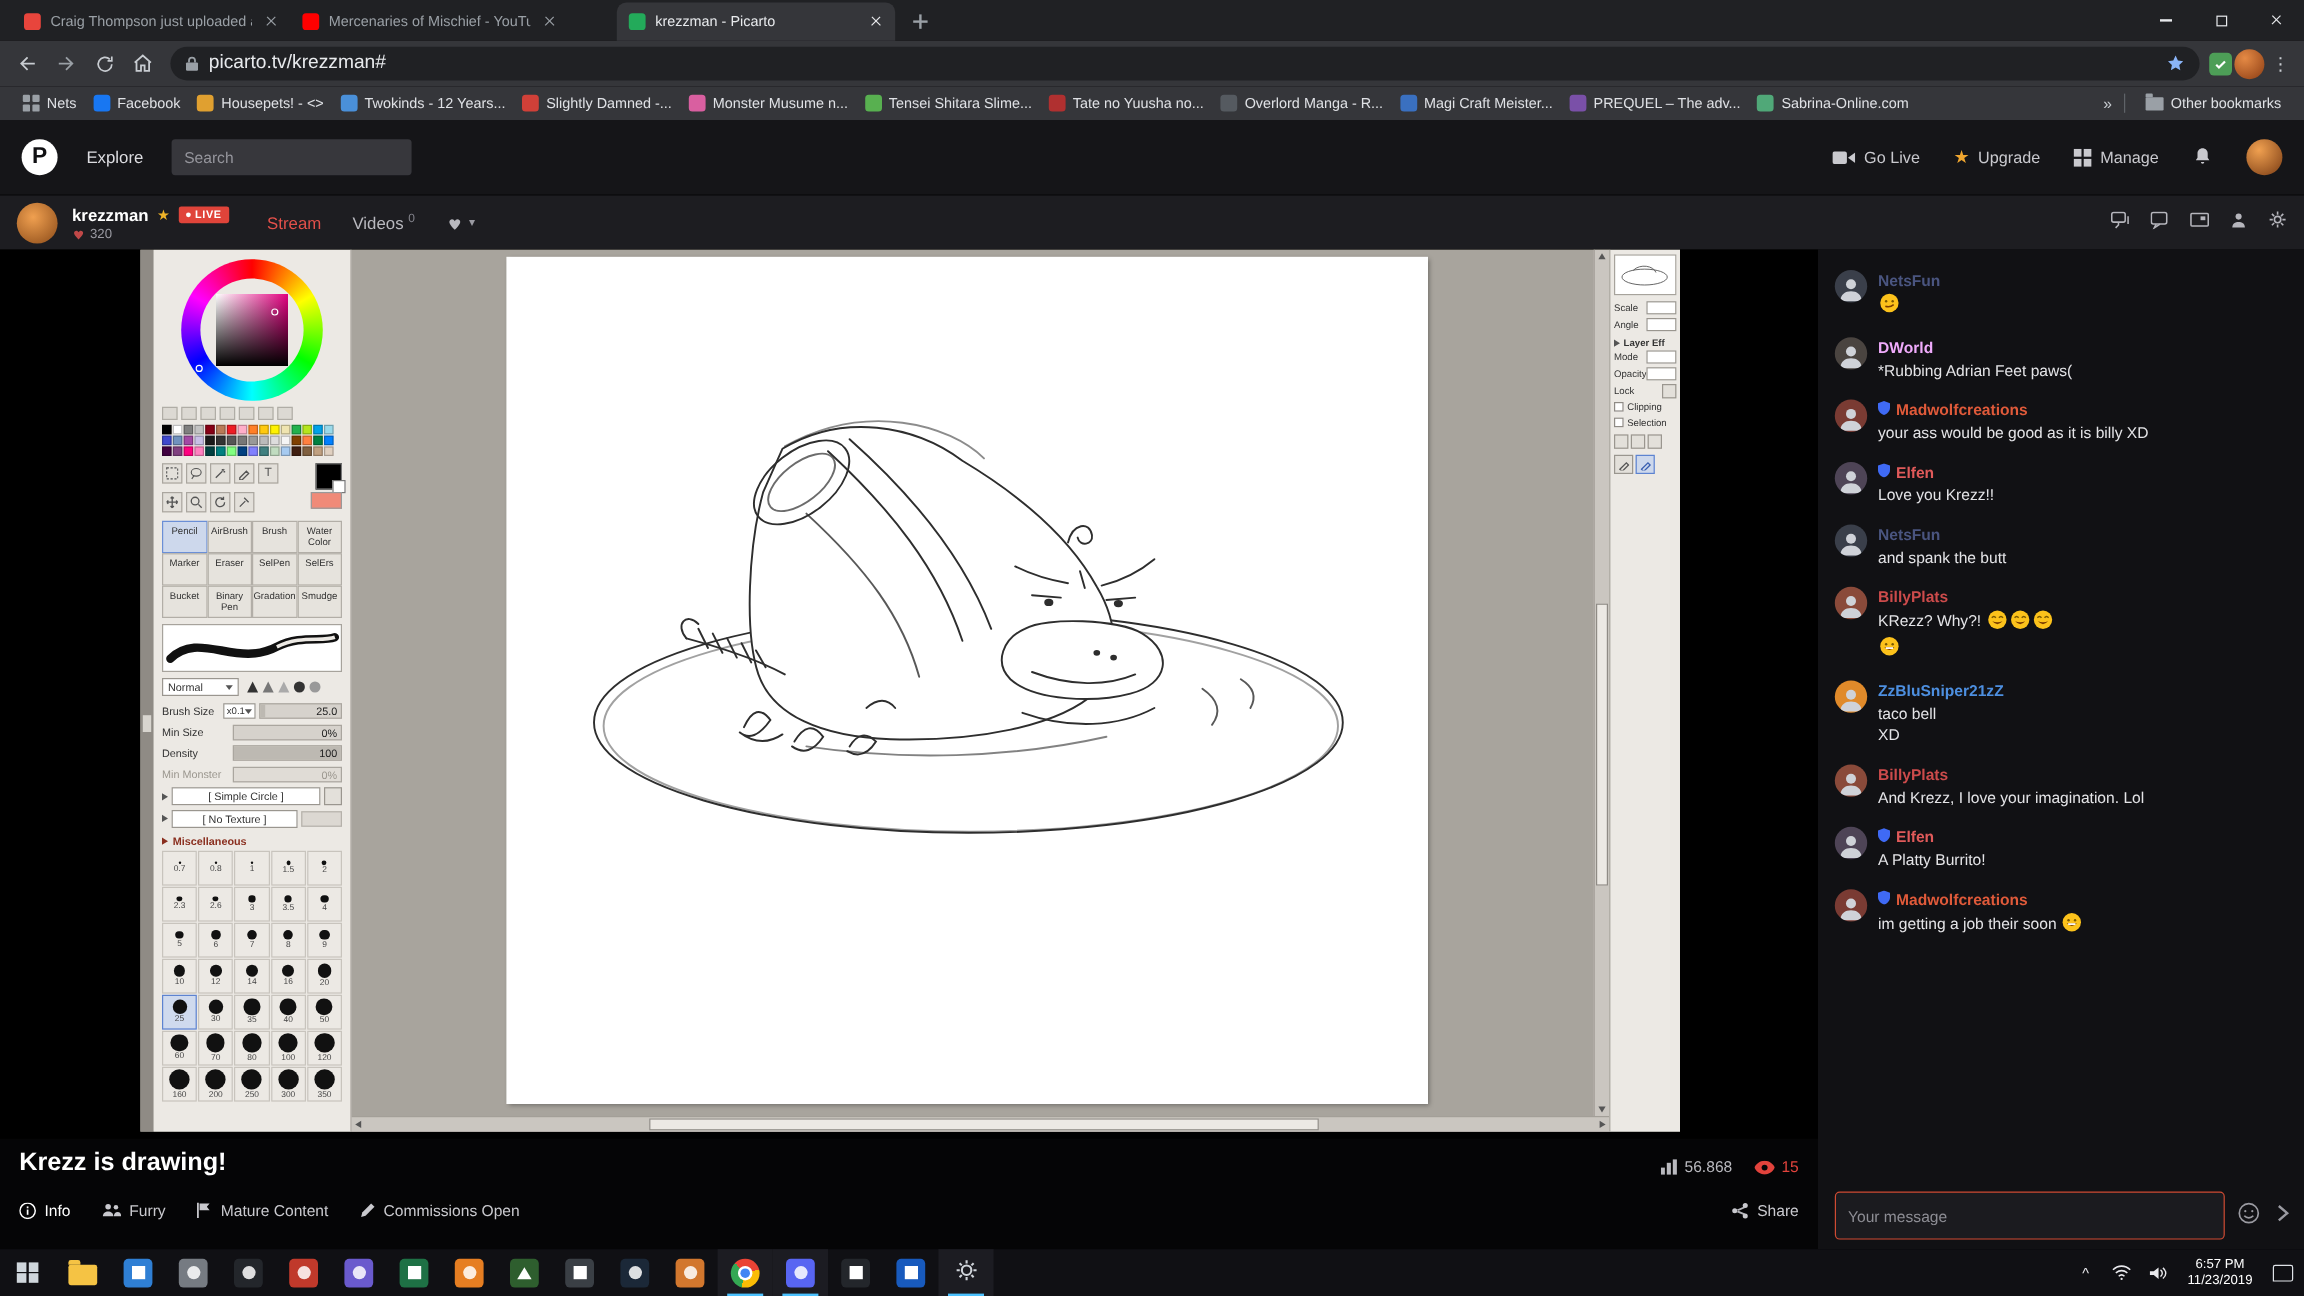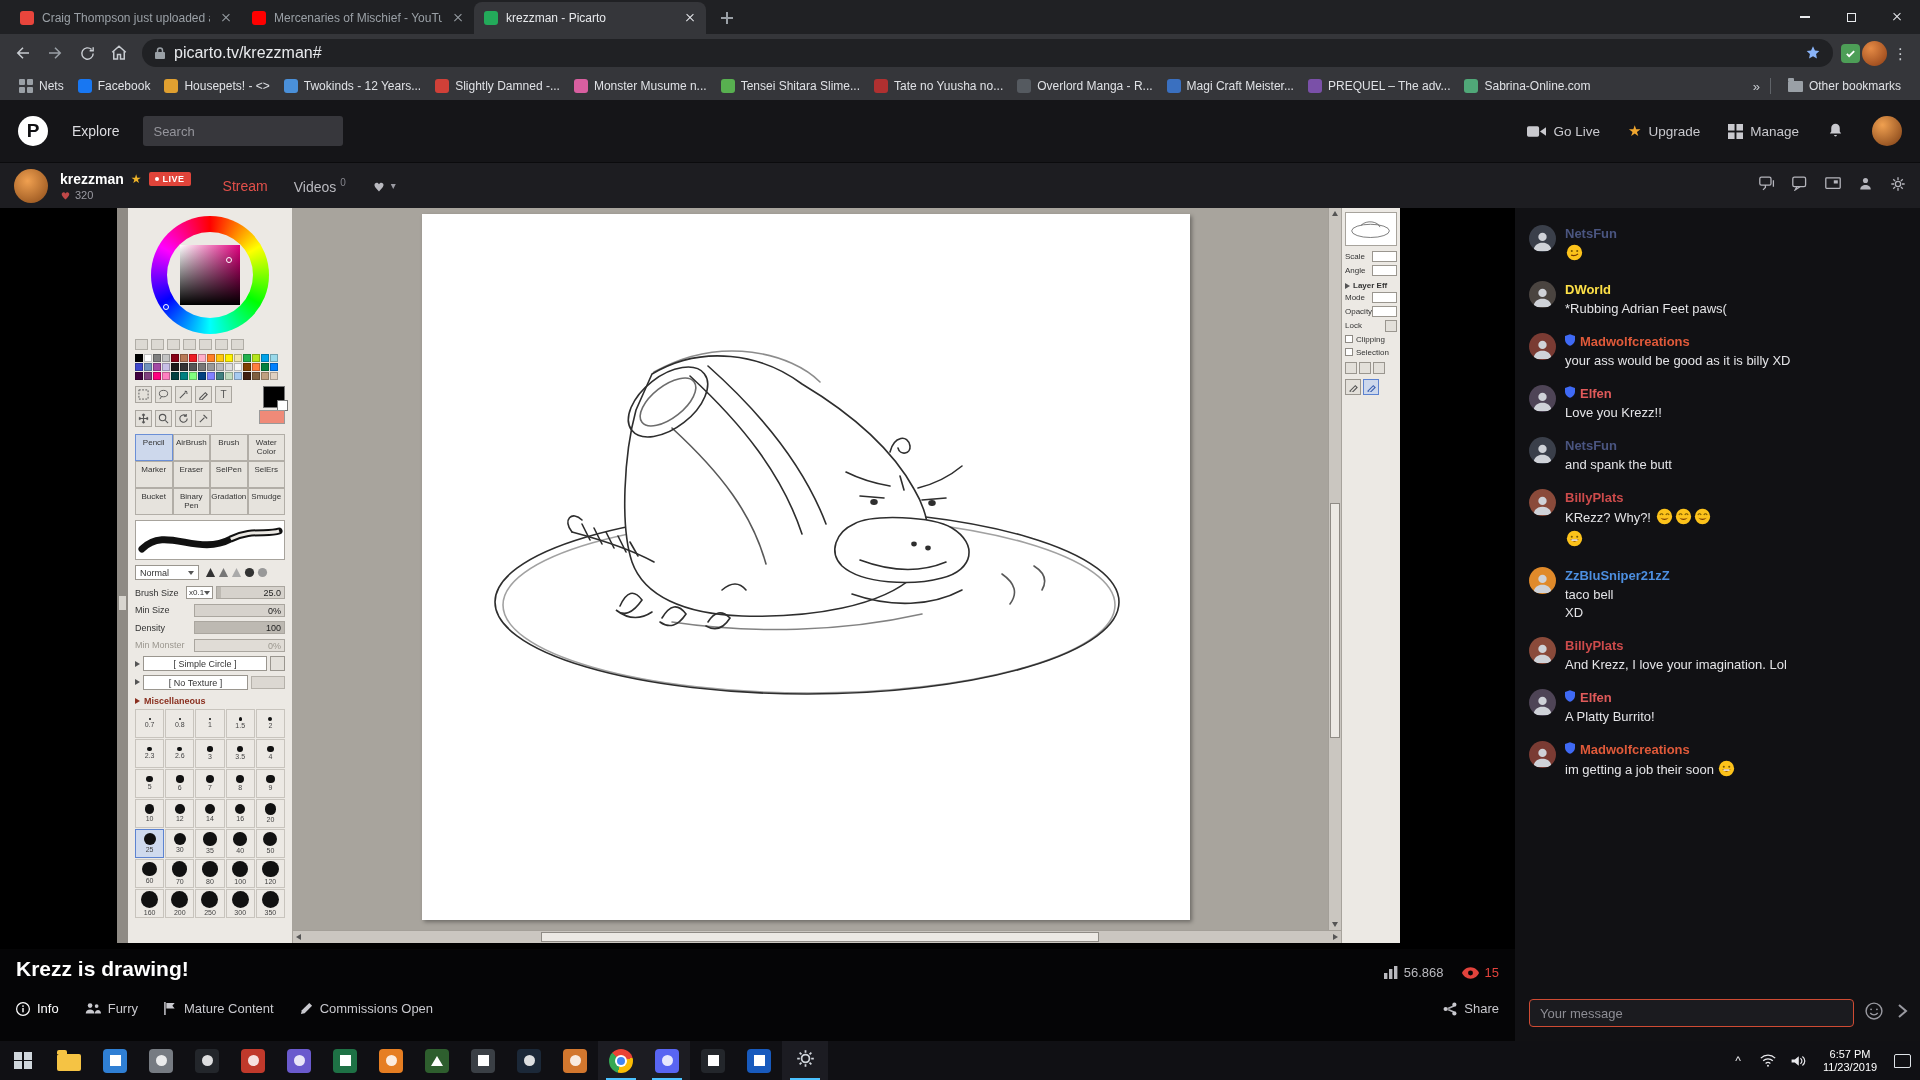--- a/index.html
+++ b/index.html
@@ -3,21 +3,21 @@
 <meta charset="utf-8">
 <style>
   * { box-sizing: border-box; }
   html,body { margin:0; padding:0; background:#000; }
   body { font-family:"Liberation Sans","DejaVu Sans",sans-serif; }
   #screen { position:relative; width:1920px; height:1080px; background:#000; overflow:hidden; }
 
   
   #tabstrip { position:absolute; top:0; left:0; width:100%; height:34px; background:#202124; display:flex; align-items:flex-end; padding-left:10px; }
   .tab { width:232px; height:32px; display:flex; align-items:center; gap:8px; padding:0 8px 0 10px; border-radius:8px 8px 0 0; color:#9aa0a6; font-size:12px; position:relative; }
-  .tab.active { background:#35363a; color:#e8eaed; }
+  .tab.active { background:#35363a; color:#e8eaed;margin-left:40px; }
   .favicon { width:14px; height:14px; border-radius:3px; flex:none; background:#888; }
   .tab-title { flex:1; overflow:hidden; white-space:nowrap; }
   .xicon { position:relative; width:16px; height:16px; flex:none; }
   .xicon::before,.xicon::after { content:""; position:absolute; left:3px; top:7.3px; width:10px; height:1.4px; background:currentColor; }
   .xicon::before { transform:rotate(45deg); } .xicon::after { transform:rotate(-45deg); }
   .newtab { width:26px; height:26px; margin:0 0 3px 8px; position:relative; }
   .newtab::before,.newtab::after { content:""; position:absolute; background:#9aa0a6; }
   .newtab::before { left:7px; top:12.3px; width:12px; height:1.4px; }
   .newtab::after { left:12.3px; top:7px; width:1.4px; height:12px; }
   #win-controls { position:absolute; right:0; top:0; height:34px; display:flex; }
@@ -159,21 +159,21 @@
 
   
   #chat { position:absolute; left:1515px; top:208px; width:405px; height:833px; background:#111114; }
   #chat-scroll { position:absolute; top:0; left:0; right:0; bottom:56px; padding:17px 14px 6px; display:flex; flex-direction:column; gap:15px; overflow:hidden; }
   .msg { display:flex; gap:9px; }
   .msg-avatar { width:27px; height:27px; border-radius:50%; flex:none; overflow:hidden; display:flex; align-items:flex-end; justify-content:center; background:#3a3f4a; }
   .msg-body { font-size:13px; line-height:18px; color:#e4e4e7; min-width:0; }
   .msg-user { font-weight:bold; display:flex; align-items:center; gap:5px; margin-bottom:1px; font-size:13px; }
   .emote { display:inline-block; vertical-align:-3px; margin:0 1px; }
   #chat-input-row { position:absolute; left:14px; right:10px; bottom:12px; height:32px; display:flex; align-items:center; gap:10px; }
-  #chat-input { flex:1; height:28px; background:#1b1b1f; border:1px solid #cf4b33; border-radius:4px; color:#ddd; font-size:13px; padding:0 10px; outline:none; }
+  #chat-input { flex:1; height:40px; background:#1b1b1f; border:1px solid #cf4b33; border-radius:4px; color:#ddd; font-size:13px; padding:0 10px; outline:none; }
   #chat-input::placeholder { color:#8d8d94; }
 
   
   #taskbar { position:absolute; bottom:0; left:0; width:100%; height:39px; background:#101014; display:flex; align-items:stretch; z-index:5; }
   .tb-slot { width:46px; display:flex; align-items:center; justify-content:center; position:relative; flex:none; }
   .tb-slot.active { background:#1c1c22; }
   .tb-slot.active::after { content:""; position:absolute; bottom:0; left:8px; right:8px; height:2px; background:#4cc2ff; }
   .winlogo { display:grid; grid-template-columns:8px 8px; grid-template-rows:8px 8px; gap:1.5px; }
   .winlogo span { background:#cfd6dc; }
   .tb-ico { width:24px; height:24px; border-radius:4px; display:flex; align-items:center; justify-content:center; position:relative; }
@@ -1003,21 +1003,21 @@
   <div class="msg">
     <span class="msg-avatar" style="background: rgb(74, 68, 64);">
             <svg viewBox="0 0 24 24" width="25" height="25">
               <circle cx="12" cy="9.5" r="4" fill="#cfd2d8"></circle>
               <path d="M3.5 23c0-5.5 4-8 8.5-8s8.5 2.5 8.5 8z" fill="#cfd2d8"></path>
             </svg>
           </span>
     <div class="msg-body">
       <div class="msg-user">
 
-        <span class="msg-user-name" style="color: #fde047;">DWorld</span>
+        <span class="msg-user-name" style="color: #f0abfc;">DWorld</span>
       </div>
       <div class="msg-text">*Rubbing Adrian Feet paws( </div>
     </div>
   </div>
 
   <div class="msg">
     <span class="msg-avatar" style="background: rgb(122, 59, 51);">
             <svg viewBox="0 0 24 24" width="25" height="25">
               <circle cx="12" cy="9.5" r="4" fill="#cfd2d8"></circle>
               <path d="M3.5 23c0-5.5 4-8 8.5-8s8.5 2.5 8.5 8z" fill="#cfd2d8"></path>

